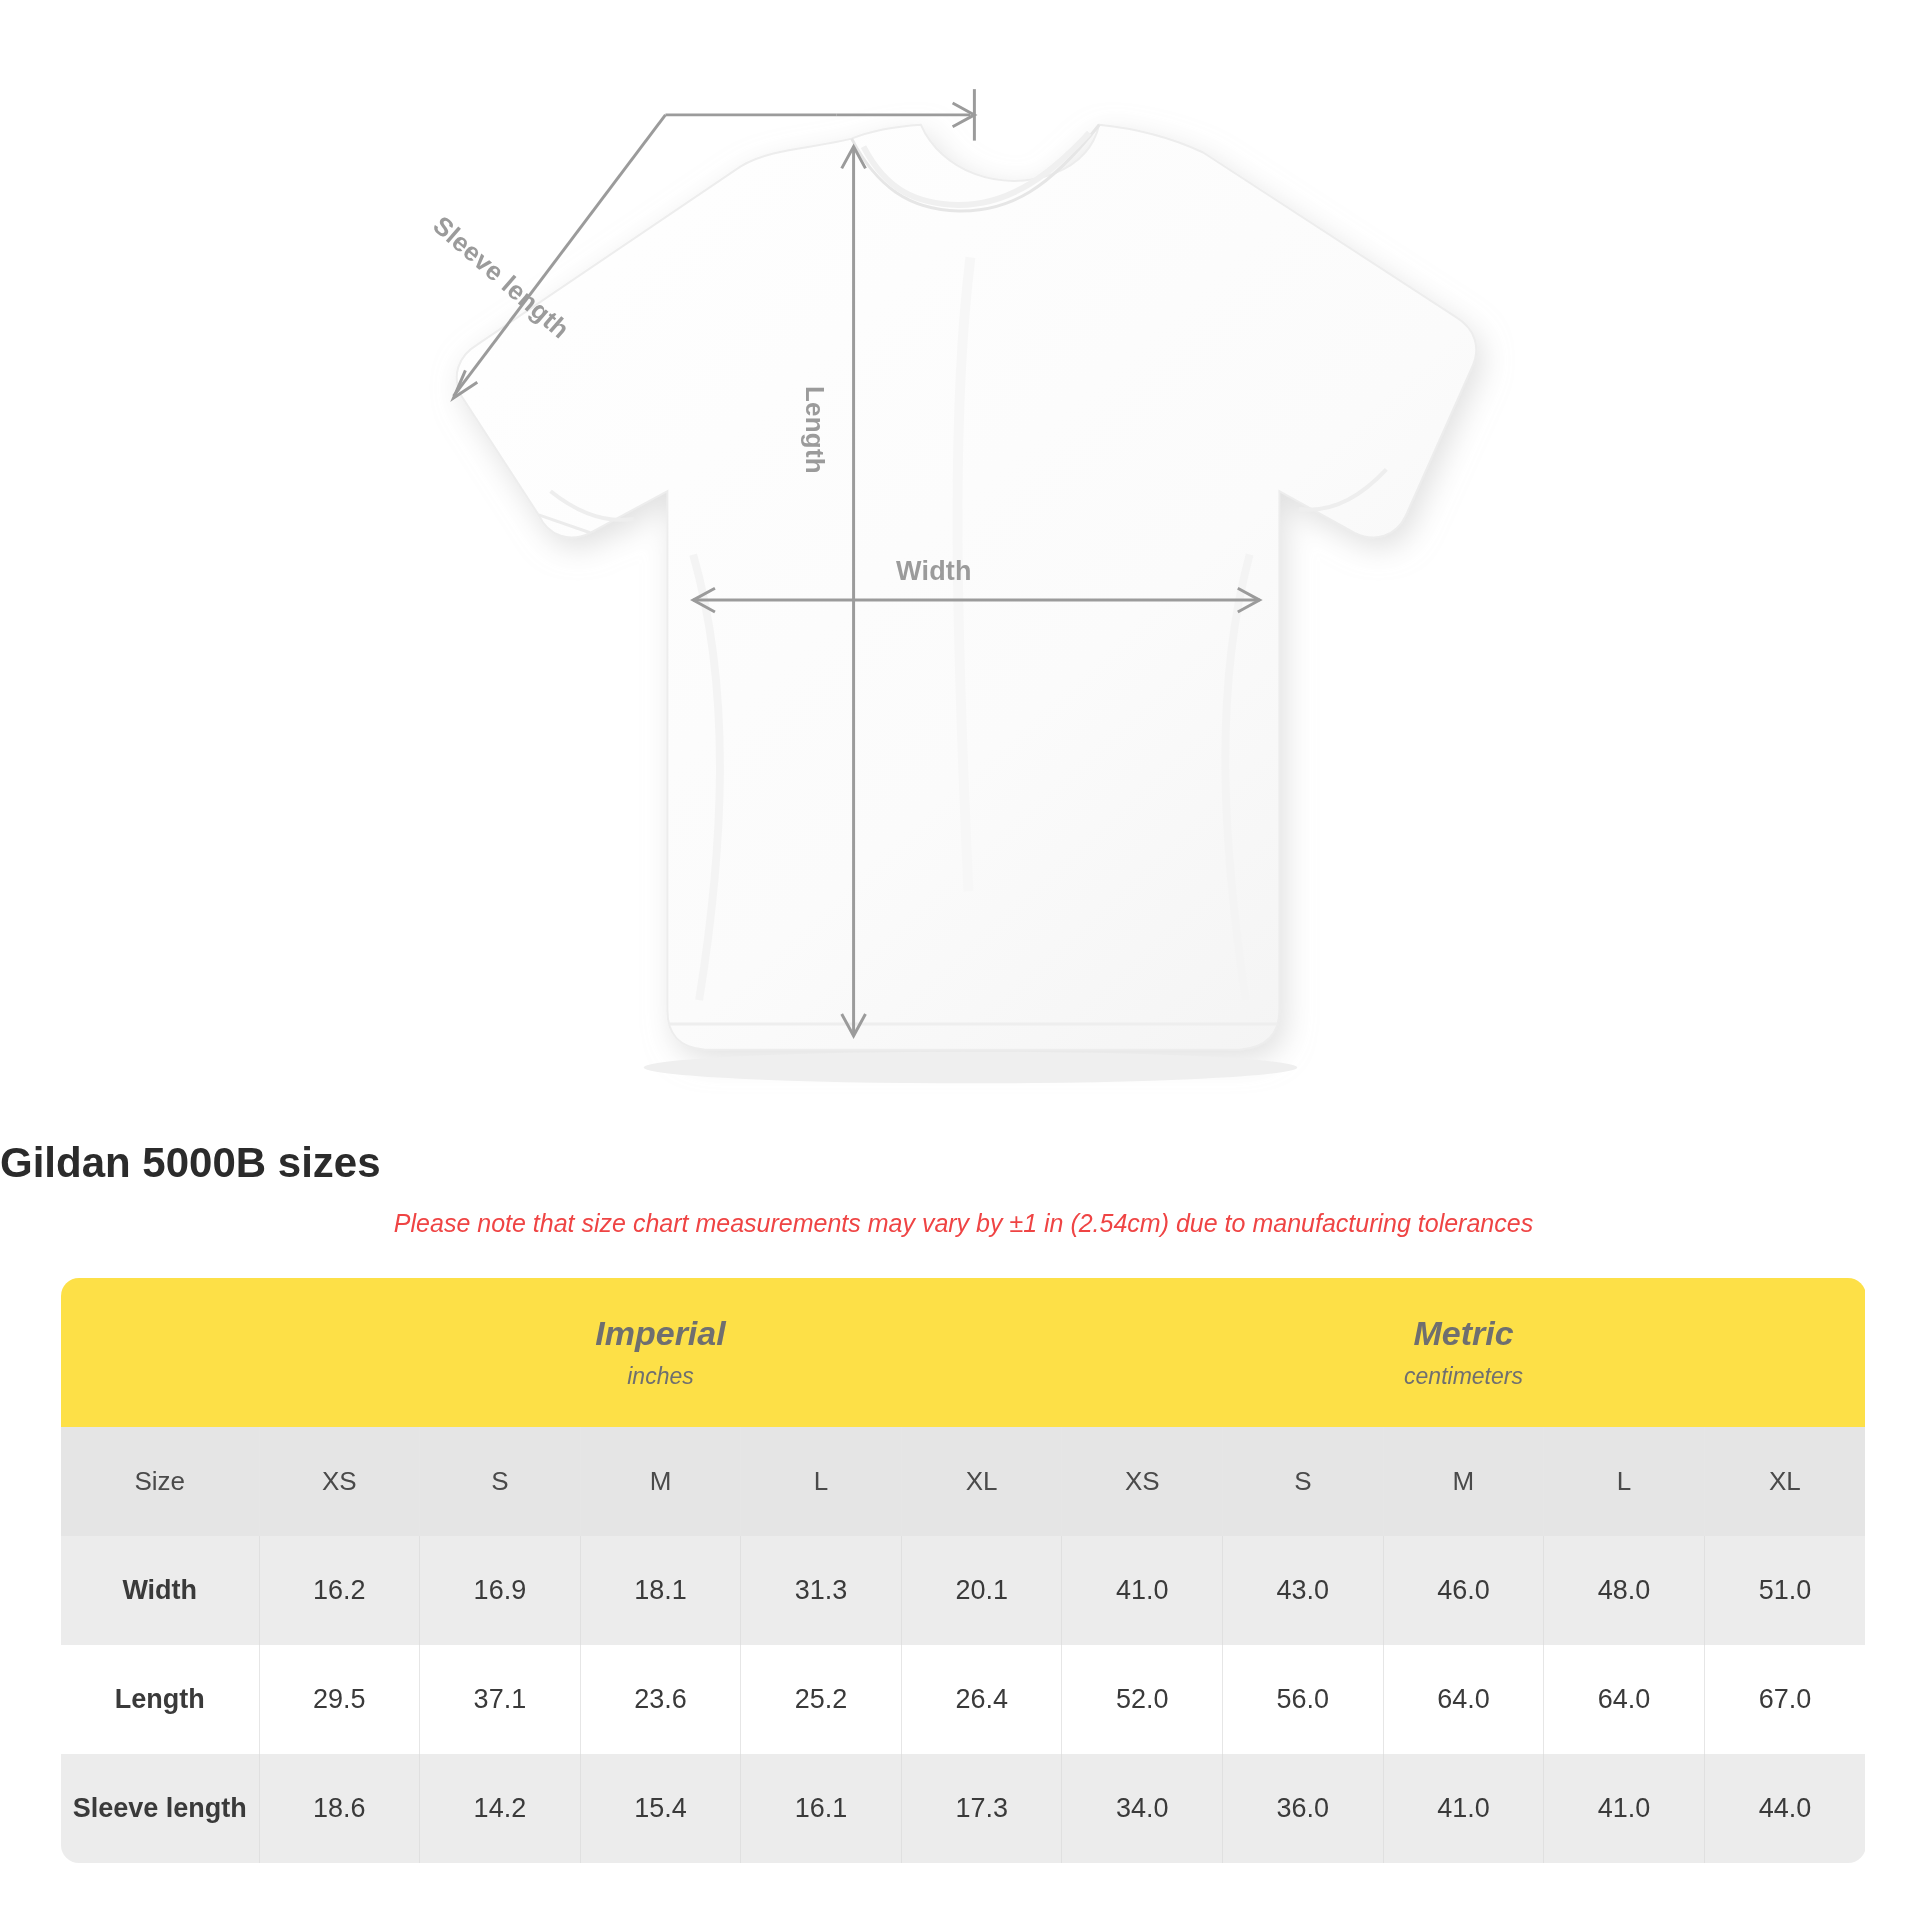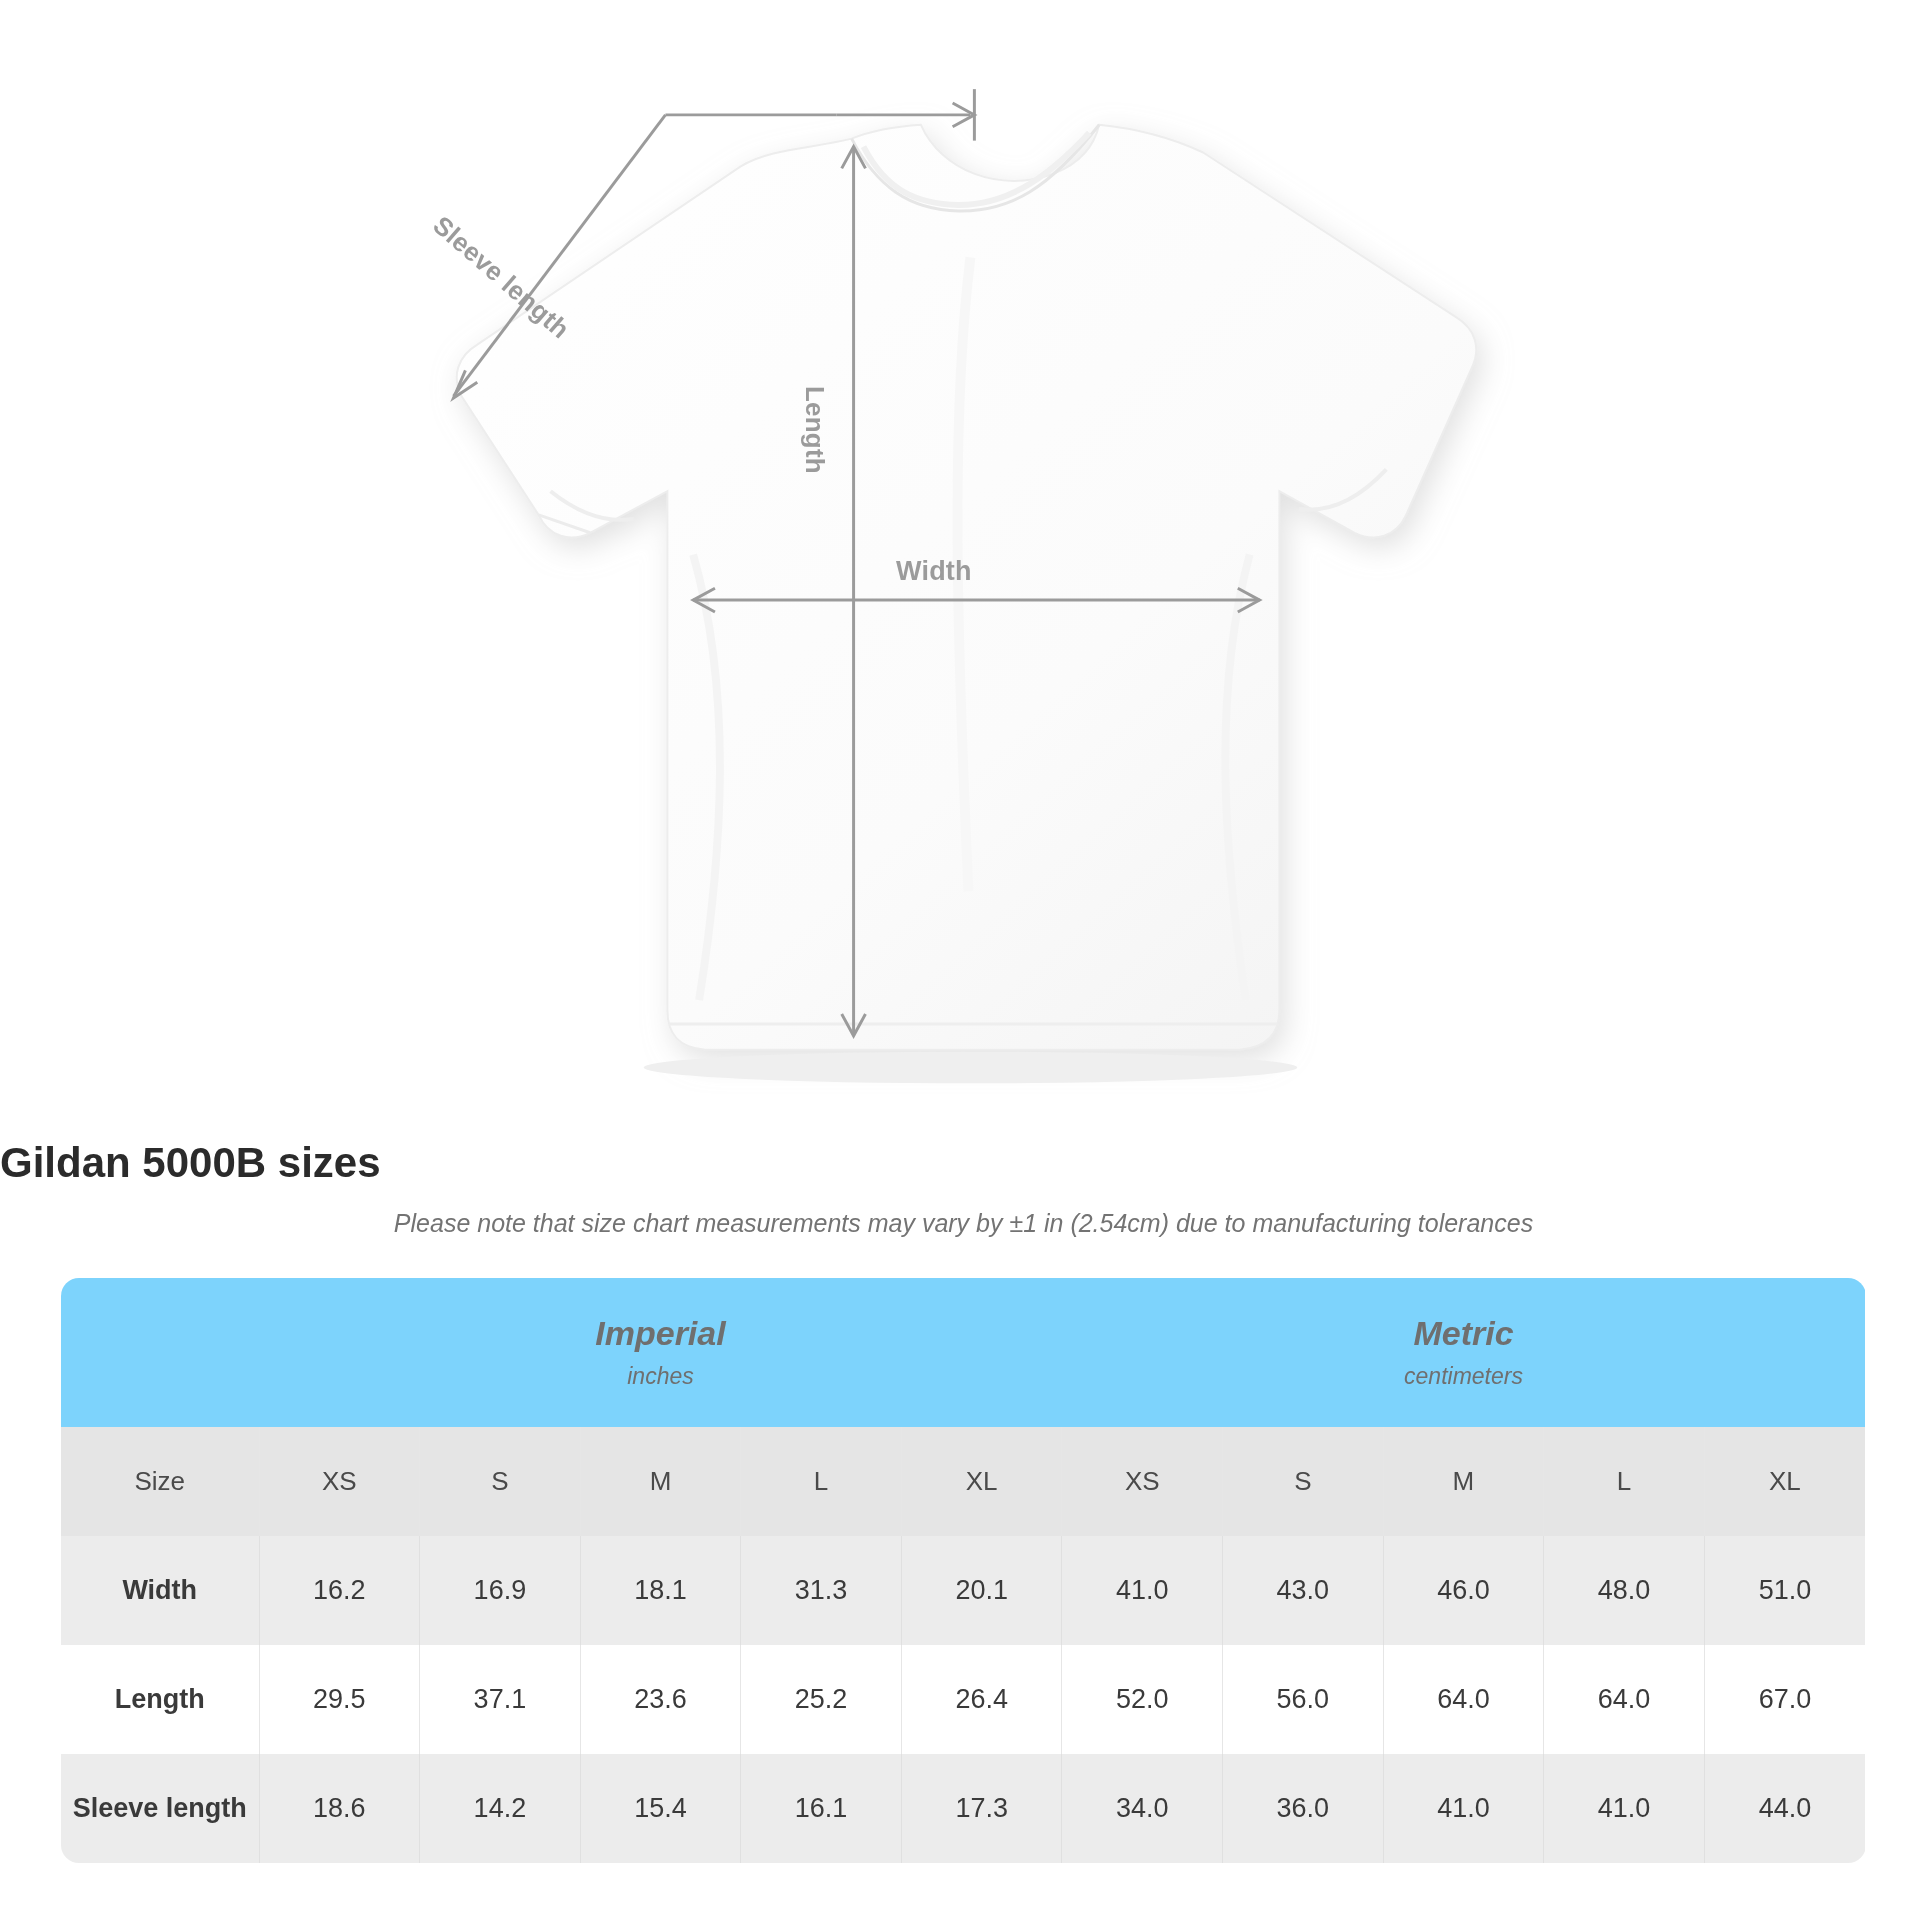--- a/index.html
+++ b/index.html
@@ -64,21 +64,21 @@
     text-align: left;
     font-size: 42px;
     font-weight: bold;
     color: #2b2b2b;
     margin-top: 20px;
   }
   .chart-note {
     text-align: center;
     font-size: 25px;
     font-style: italic;
-    color: #737373;
+    color: #ef4444;
     margin-top: 22px;
   }
 
   
   .table-wrap {
     margin: 40px 61px 0 61px;
     border-radius: 18px;
     overflow: hidden;
   }
   table.size-table {
@@ -86,21 +86,21 @@
     border-collapse: collapse;
     table-layout: fixed;
   }
   table.size-table td, table.size-table th {
     text-align: center;
     vertical-align: middle;
     font-weight: normal;
   }
 
   .unit-row td {
-    background: #7dd3fc;
+    background: #fde047;
     height: 149px;
     padding: 0;
     margin-top: 44px;
   }
   .unit-main {
     font-size: 34px;
     font-style: italic;
     font-weight: bold;
     color: #6f6f6f;
     line-height: 1.1;

